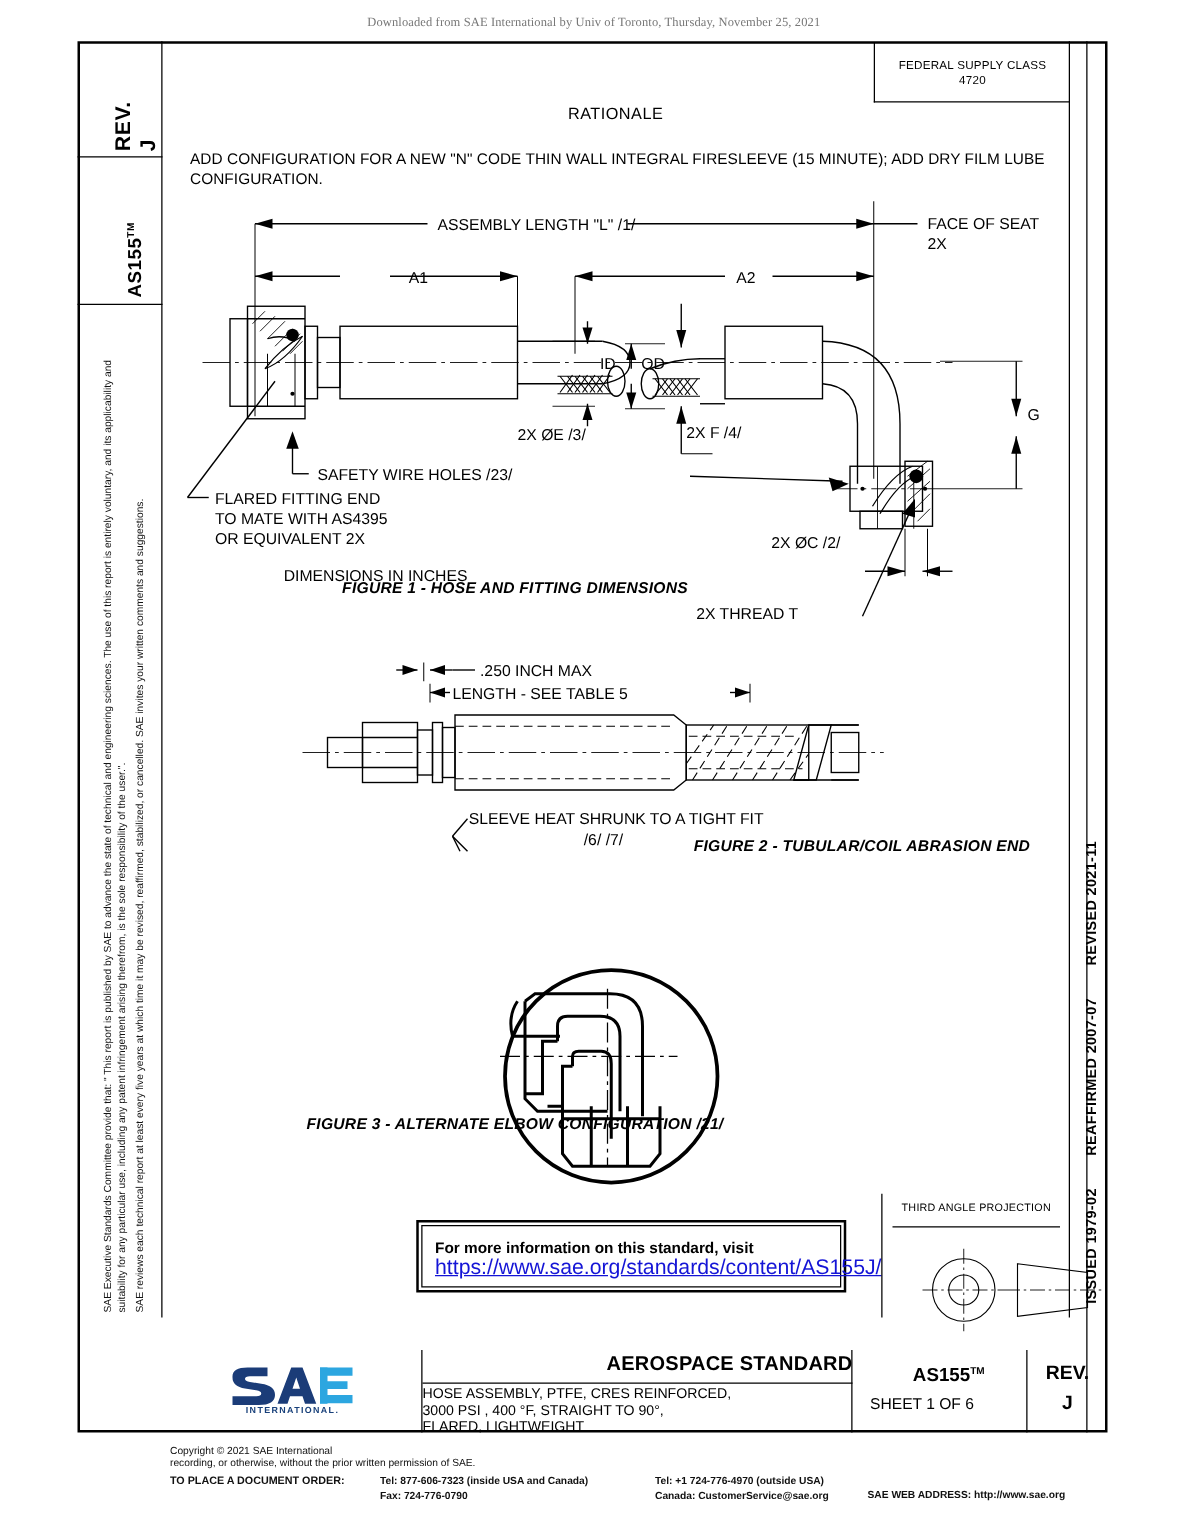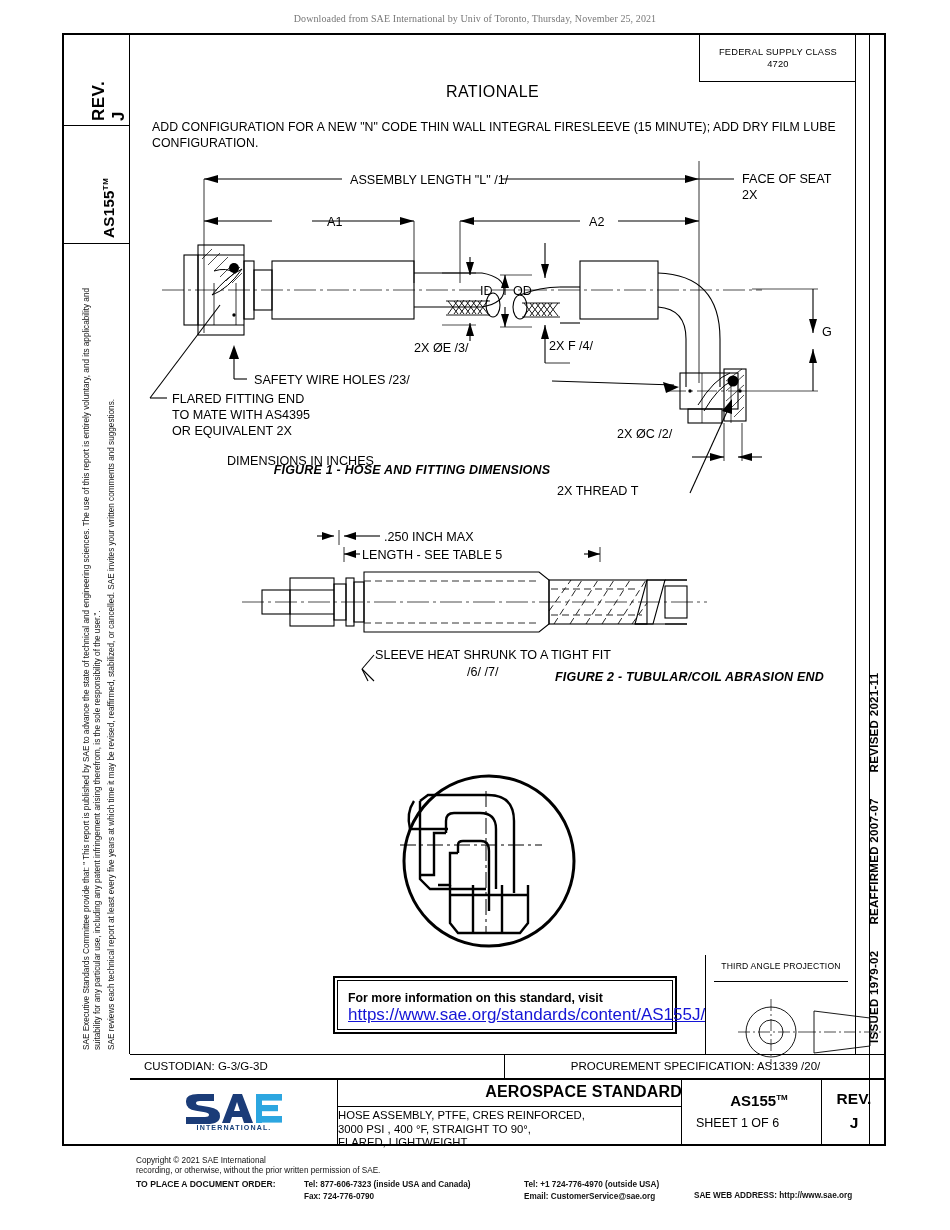--- a/index.html
+++ b/index.html
@@ -79,21 +79,21 @@
   .fsc{
     position:absolute;left:699px;top:34px;width:157px;height:48px;
     border-left:1.1px solid #000;border-bottom:1.1px solid #000;
     box-sizing:border-box;text-align:center;padding-top:12px;
     font-size:9.3px;line-height:12px;letter-spacing:.2px;
   }
 
   
   .rationale-title{
     position:absolute;left:130px;top:83px;width:725px;text-align:center;
-    font-size:16px;letter-spacing:.4px;
+    font-size:13px;letter-spacing:.4px;
   }
   .rationale-body{
     position:absolute;left:152px;top:119px;width:700px;
     font-size:12.3px;line-height:16px;letter-spacing:.05px;
   }
 
   
   .canvas{position:absolute;left:62px;top:33px;width:824px;height:1113px;}
   .canvas svg{position:absolute;left:0;top:0;overflow:visible;}
 
@@ -501,37 +501,34 @@
         <text x="322" y="508">.250 INCH MAX</text>
         <text x="300" y="526">LENGTH - SEE TABLE 5</text>
         <text x="313" y="626">SLEEVE HEAT SHRUNK TO A TIGHT FIT</text>
         <text x="405" y="643">/6/    /7/</text>
       </g>
     </svg>
   </div>
 
   <div class="fig-cap fc1">FIGURE 1 - HOSE AND FITTING DIMENSIONS</div>
   <div class="fig-cap fc2">FIGURE 2 - TUBULAR/COIL ABRASION END</div>
+  <div class="fig-cap fc3">FIGURE 3 - ALTERNATE ELBOW CONFIGURATION /21/</div>
 
   <div class="infobox">
     <div class="inner">
       <div class="ib-l1">For more information on this standard, visit</div>
       <a class="ib-l2" href="#">https://www.sae.org/standards/content/AS155J/</a>
     </div>
   </div>
 
   <div class="tap">
     <div class="tap-title">THIRD ANGLE PROJECTION</div>
     <div class="tap-rule"></div>
   </div>
 
-  <div class="cust-row">
-    <div class="cust-l">CUSTODIAN: G-3/G-3D</div>
-    <div class="cust-r">PROCUREMENT SPECIFICATION: AS1339 /20/</div>
-  </div>
 
   <div class="titleblock">
 
     <div class="tb-cell tb-logo">
       <div class="sae-logo">
         <svg width="104" height="32" viewBox="0 0 104 32">
           <g>
             <path d="M4 9 q0 -7 12 -7 l16 0 l0 7 l-14 0 q-4 0 -4 2 q0 2 4 2.6 l9 1.4 q11 1.6 11 9 q0 8 -13 8 l-21 0 l0 -7 l19 0 q4 0 4 -2.2 q0 -2 -4 -2.6 l-9 -1.4 q-10 -1.5 -10 -8.8 z" fill="#1B3C78"></path>
             <path d="M40 31 l11 -29 l9 0 l11 29 l-9 0 l-2 -6 l-10 0 l-2 6 z M52 19 l6 0 l-3 -9 z" fill="#1B3C78"></path>
             <rect x="74" y="2" width="26" height="6.6" fill="#2CA6E0"></rect>
@@ -570,19 +567,19 @@
     <div>Copyright © 2021 SAE International</div>
     <div>recording, or otherwise, without the prior written permission of SAE.</div>
     <div class="f-order">
       <div class="c1">TO PLACE A DOCUMENT ORDER:</div>
       <div class="c2">
         <div class="c2b">Tel: 877-606-7323 (inside USA and Canada)</div>
         <div class="c2b">Fax: 724-776-0790</div>
       </div>
       <div class="c3">
         <div class="c2b">Tel: +1 724-776-4970 (outside USA)</div>
-        <div class="c2b">Email: CustomerService@sae.org</div>
+        <div class="c2b">Canada: CustomerService@sae.org</div>
       </div>
       <div class="c4">SAE WEB ADDRESS: http://www.sae.org</div>
     </div>
   </div>
 
 </div>
 
 </body></html>

